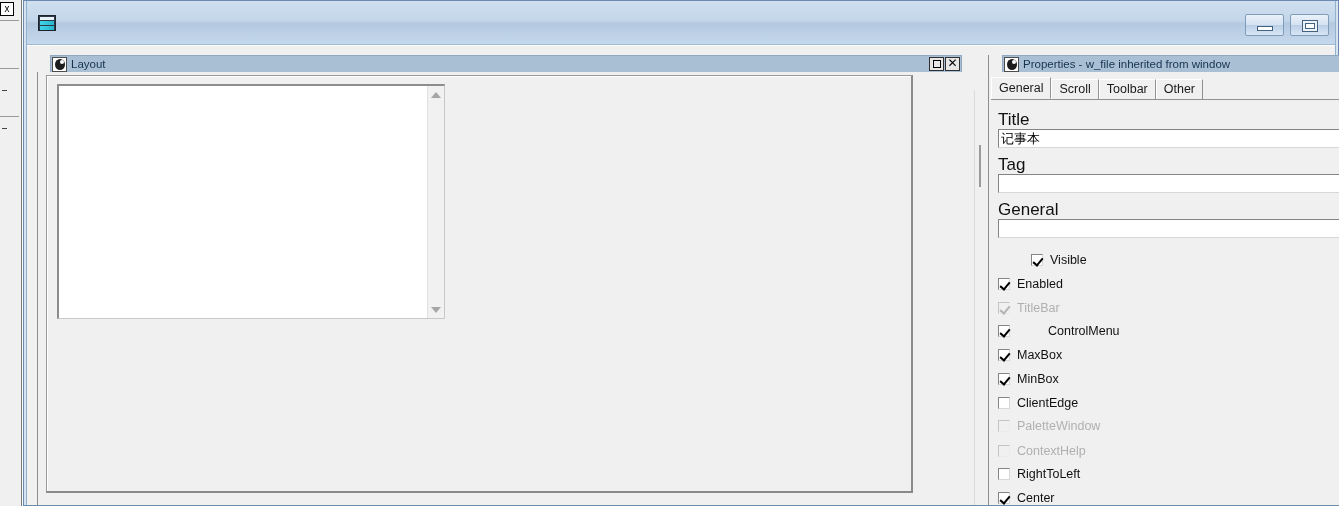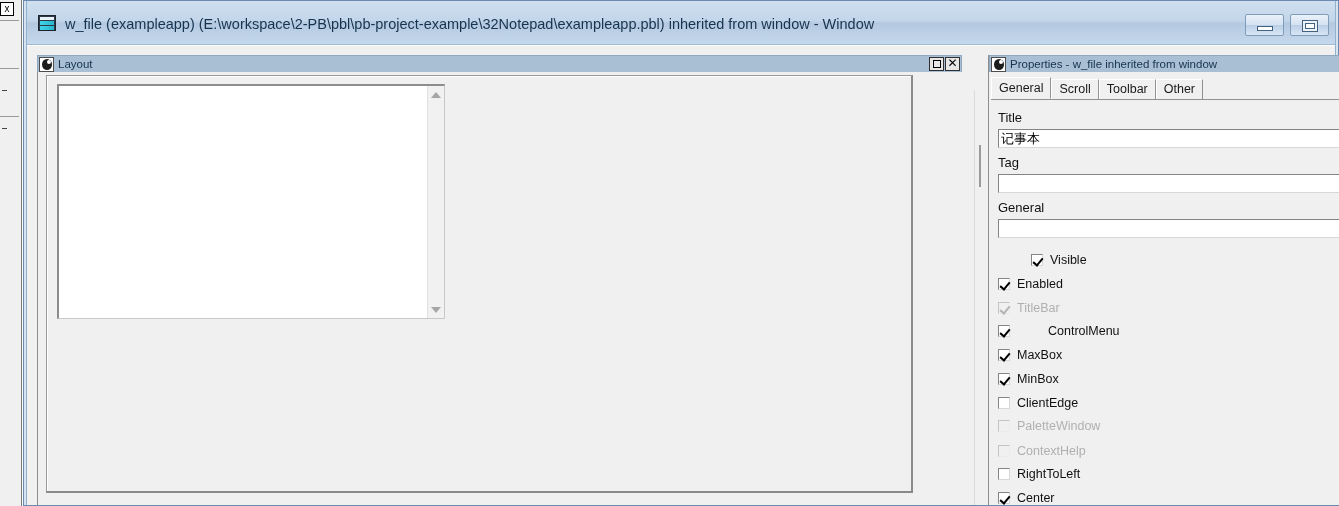--- a/index.html
+++ b/index.html
@@ -90,21 +90,21 @@
     background: #f0f0f0;
     border-top: 1px solid #ffffff;
   }
 
   
   #layout-pane {
     position: absolute; left: 10px; top: 9px; width: 925px; bottom: 0px;
     background: #f0f0f0;
   }
   .pane-caption {
-    position: absolute; left: 0; top: 0; right: 0; height: 17px;
+    position: absolute; left: 13px; top: 0; right: 0; height: 17px;
     background: #a9bfd4;
     border: 1px solid #8fa8c0; border-bottom: none;
     display: flex; align-items: center;
   }
   .pane-caption-icon {
     width: 15px; height: 15px; margin-left: 1px; margin-right: 4px;
     background: #ffffff; border: 1px solid #4d4d4d;
     position: relative; flex: none;
   }
   .pane-caption-icon::before {
@@ -222,21 +222,21 @@
     border-right: 1px solid #919191;
     white-space: nowrap;
   }
   .prop-tab.active {
     height: 22px; line-height: 21px; font-weight: normal;
     background: #f0f0f0; border-bottom: 1px solid #f0f0f0;
     position: relative; z-index: 2;
   }
   
   .field-label {
-    position: absolute; left: 9px; font-size: 13px; color: #111111;
+    position: absolute; left: 9px; font-size: 17px; color: #111111;
   }
   .field-input {
     position: absolute; left: 9px; right: -6px; height: 19px;
     background: #ffffff;
     border-top: 1px solid #848484;
     border-left: 1px solid #848484;
     border-right: 1px solid #d8d8d8;
     border-bottom: 1px solid #d8d8d8;
     font-size: 13px; color: #000;
     padding: 1px 2px; line-height: 16px;
@@ -285,21 +285,20 @@
 
 <div id="mdi-window">
   <div id="mdi-frame-inner">
 
     <div id="title-bar">
       <div id="title-icon">
         <div class="bar-t"></div>
           <div class="bar-m"></div>
           <div class="bar-b"></div>
       </div>
-      <div id="title-text">w_file (exampleapp) (E:\workspace\2-PB\pbl\pb-project-example\32Notepad\exampleapp.pbl) inherited from window - Window</div>
 
       <div class="caption-btn" id="btn-minimize">
         <div class="cap-glyph-min"></div>
       </div>
       <div class="caption-btn" id="btn-restore">
         <div class="cap-glyph-restore-outer"></div>
         <div class="cap-glyph-restore-inner"></div>
       </div>
     </div>
 

